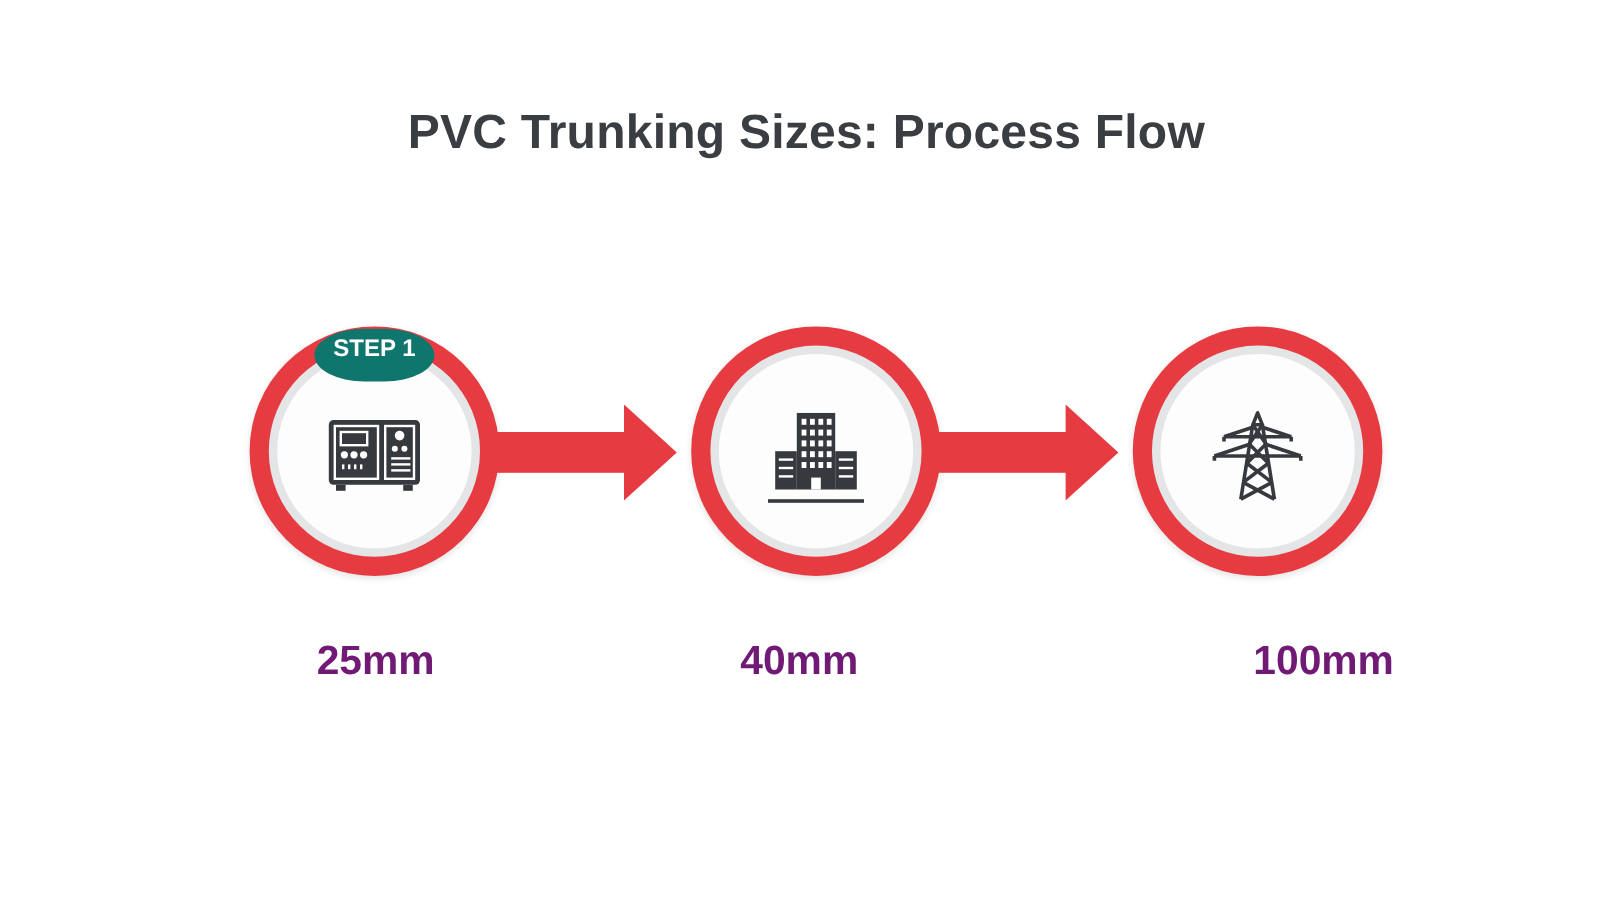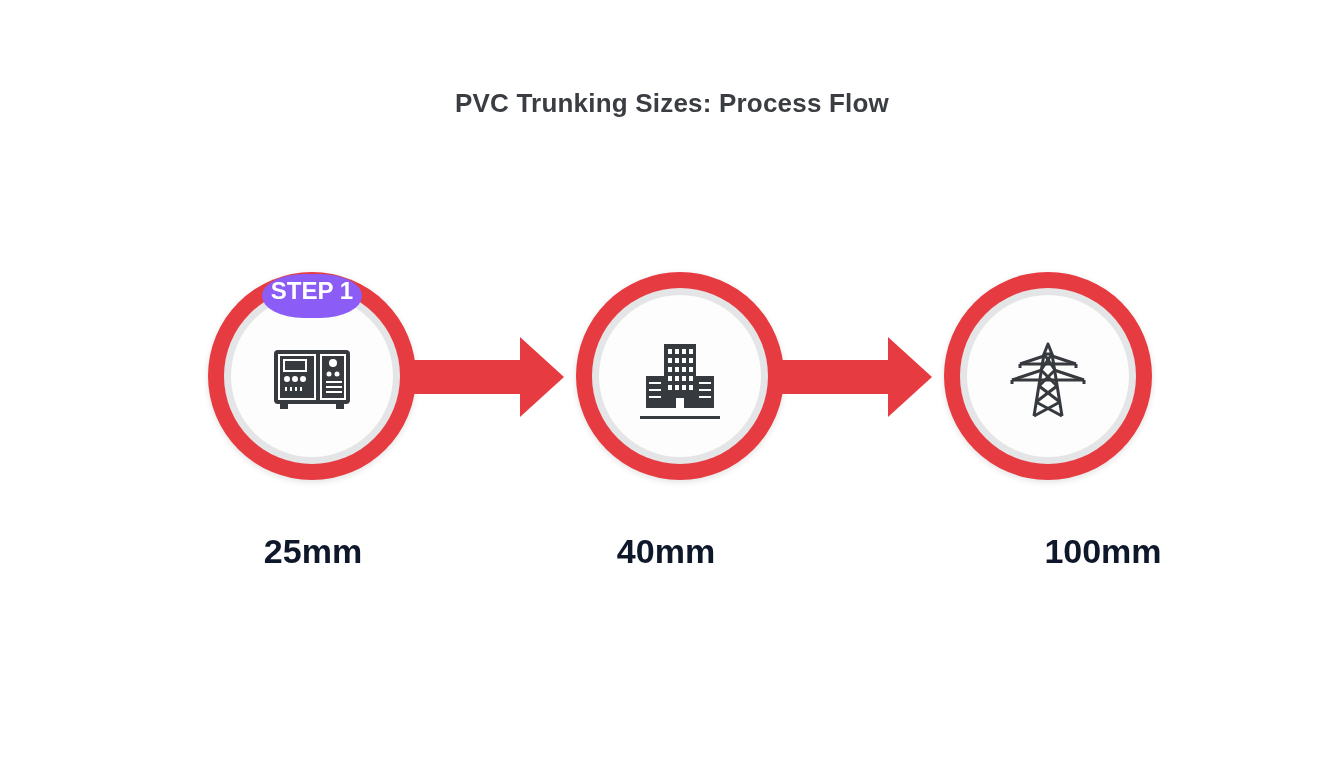--- a/index.html
+++ b/index.html
@@ -1,32 +1,32 @@
 <!DOCTYPE html>
 <html><head>
 <meta charset="utf-8">
 <style>
   html, body { margin:0; padding:0; }
   body { width:1344px; height:768px; background:#ffffff; position:relative; overflow:hidden;
          font-family:"Liberation Sans", sans-serif; }
   .title { position:absolute; top:88px; left:0; width:1344px; text-align:center;
-           font-size:26px; font-weight:bold; color:#3a3d42; letter-spacing:0.2px; }
+           font-size:40px; font-weight:bold; color:#3a3d42; letter-spacing:0.2px; }
   .step { position:absolute; width:208px; height:208px; }
   .ring { position:absolute; left:0; top:0; width:208px; height:208px; border-radius:50%;
           background:#e63b41; box-shadow:0 2px 6px rgba(0,0,0,0.12); }
   .inner-gray { position:absolute; left:16px; top:16px; width:176px; height:176px; border-radius:50%;
                 background:#e4e5e7; }
   .inner { position:absolute; left:23px; top:23px; width:162px; height:162px; border-radius:50%;
            background:#fdfdfd; }
   .badge { position:absolute; left:54px; top:2px; width:100px; height:44px; border-radius:50% / 60%;
-           background:#8b5cf6; color:#ffffff; font-weight:bold; font-size:24px;
+           background:#0f766e; color:#ffffff; font-weight:bold; font-size:20px;
            text-align:center; line-height:34px; }
   .icon { position:absolute; left:64px; top:76px; width:80px; height:64px; }
   .arrow { position:absolute; height:80px; }
-  .size-label { position:absolute; top:532px; font-size:34px; font-weight:bold; color:#0f172a;
+  .size-label { position:absolute; top:532px; font-size:34px; font-weight:bold; color:#701a75;
                 width:200px; text-align:center; }
 </style>
 </head>
 <body>
 
 <div class="title">PVC Trunking Sizes: Process Flow</div>
 
 <div class="step" style="left:208px; top:272px;">
   <div class="ring"></div>
   <div class="inner-gray"></div>

